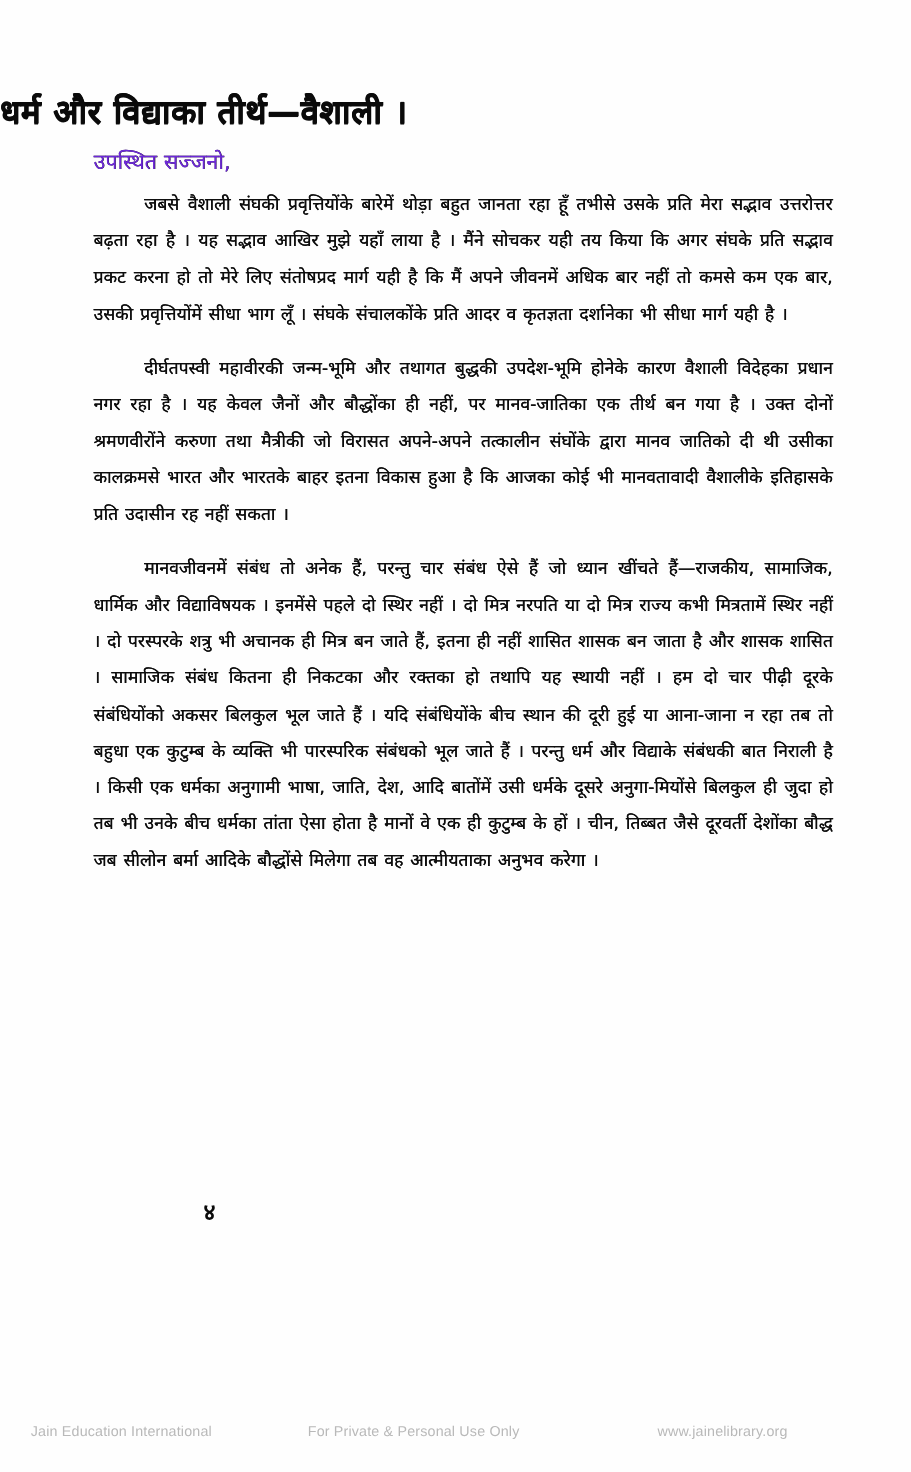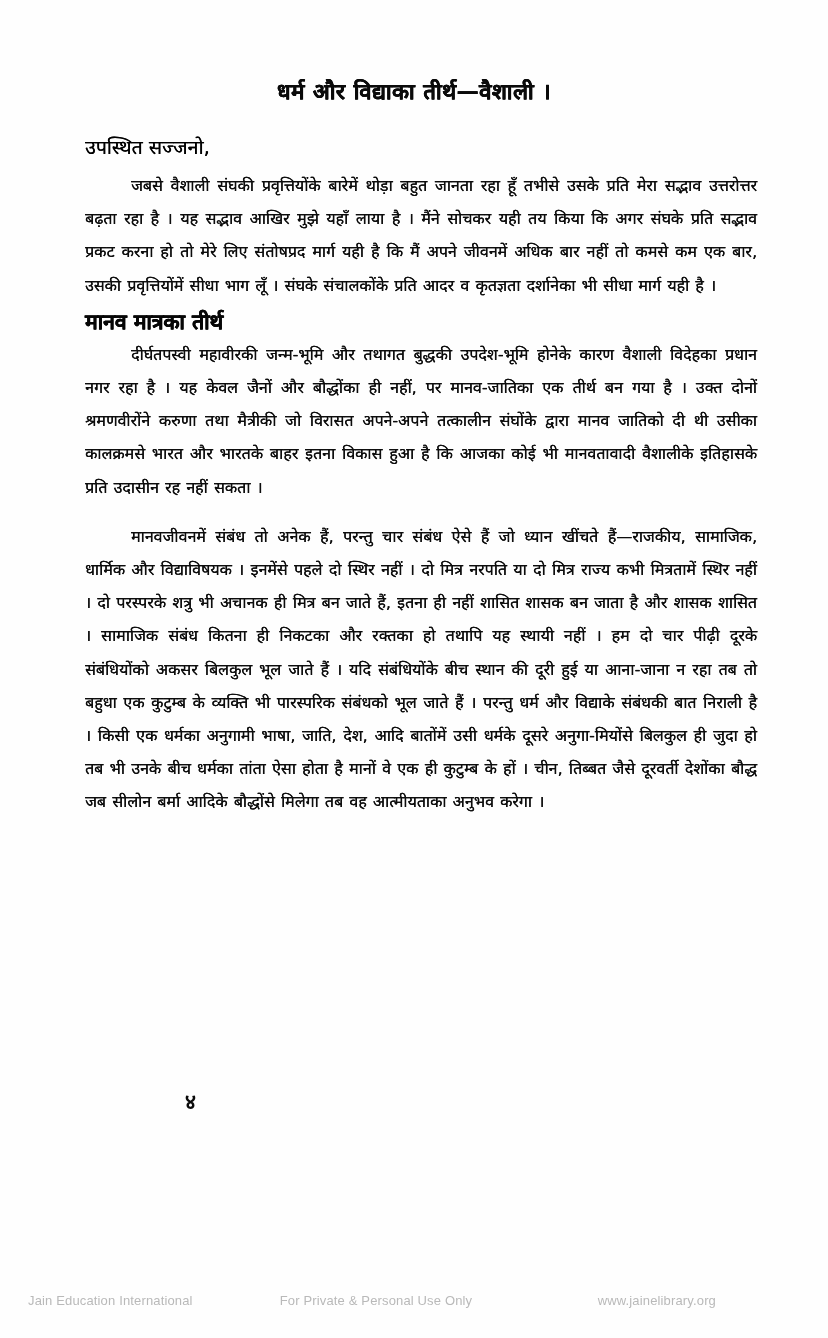--- a/index.html
+++ b/index.html
@@ -23,41 +23,41 @@
     inset: 0;
     background: #fefefe;
   }
 
   
   .doc-title {
     position: absolute;
     top: 60px;
     left: 0;
     width: 828px;
-    text-align: center;
+    text-align: left;
     font-family: "DejaVu Sans", sans-serif;
     font-weight: 700;
-    font-size: 22px;
+    font-size: 30px;
     letter-spacing: 0.5px;
     color: #0a0a0a;
     text-shadow: 0.4px 0 0 #0a0a0a, 0 0.3px 0 #121212;
   }
 
   
   .text-column {
     position: absolute;
     top: 131px;
     left: 85px;
     width: 672px;
   }
 
   .salutation {
     font-size: 19.5px;
     line-height: 33px;
-    color: #000000;
+    color: #6d28d9;
     margin: 0 0 5px 0;
     text-shadow: 0.25px 0 0 #0d0d0d;
   }
 
   .para {
     font-size: 16px;
     line-height: 33.2px;
     color: #0d0d0d;
     margin: 0;
     text-align: justify;
@@ -113,21 +113,20 @@
 <div class="page-sheet">
 
   <h1 class="doc-title">धर्म और विद्याका तीर्थ—वैशाली ।</h1>
 
   <div class="text-column">
 
     <p class="salutation">उपस्थित सज्जनो,</p>
 
     <p class="para">जबसे वैशाली संघकी प्रवृत्तियोंके बारेमें थोड़ा  बहुत जानता रहा हूँ तभीसे उसके प्रति मेरा सद्भाव उत्तरोत्तर बढ़ता रहा है । यह सद्भाव आखिर मुझे यहाँ लाया है ।  मैंने सोचकर यही तय किया कि  अगर संघके  प्रति सद्भाव  प्रकट करना हो  तो मेरे लिए संतोषप्रद मार्ग  यही है कि  मैं अपने जीवनमें अधिक बार नहीं तो कमसे कम एक बार,  उसकी प्रवृत्तियोंमें  सीधा भाग लूँ ।  संघके संचालकोंके प्रति आदर व कृतज्ञता दर्शानेका भी सीधा मार्ग यही है ।</p>
 
-    <h2 class="section-heading">मानव मात्रका तीर्थ</h2>
 
     <p class="para">दीर्घतपस्वी  महावीरकी  जन्म-भूमि और  तथागत  बुद्धकी  उपदेश-भूमि होनेके कारण वैशाली  विदेहका प्रधान  नगर रहा है ।  यह केवल  जैनों और बौद्धोंका ही नहीं,  पर  मानव-जातिका  एक तीर्थ  बन गया है ।   उक्त दोनों श्रमणवीरोंने करुणा तथा  मैत्रीकी जो  विरासत अपने-अपने  तत्कालीन संघोंके द्वारा मानव  जातिको दी थी  उसीका कालक्रमसे  भारत और  भारतके बाहर इतना विकास हुआ है कि आजका कोई भी मानवतावादी वैशालीके इतिहासके प्रति उदासीन रह नहीं सकता ।</p>
 
     <p class="para">मानवजीवनमें संबंध तो  अनेक हैं,  परन्तु चार  संबंध ऐसे हैं  जो ध्यान खींचते हैं—राजकीय, सामाजिक,  धार्मिक और विद्याविषयक ।  इनमेंसे पहले दो स्थिर नहीं । दो मित्र नरपति या दो मित्र राज्य कभी मित्रतामें स्थिर नहीं । दो परस्परके शत्रु भी अचानक ही मित्र बन जाते हैं,  इतना ही  नहीं शासित शासक बन जाता है और शासक शासित । सामाजिक संबंध कितना ही निकटका और रक्तका हो तथापि यह स्थायी नहीं ।  हम दो चार पीढ़ी दूरके संबंधियोंको अकसर बिलकुल  भूल जाते हैं ।  यदि संबंधियोंके बीच स्थान की दूरी हुई या आना-जाना न रहा तब तो बहुधा एक कुटुम्ब के व्यक्ति भी पारस्परिक संबंधको भूल जाते हैं । परन्तु धर्म और  विद्याके संबंधकी बात निराली है ।  किसी एक धर्मका अनुगामी भाषा, जाति,  देश, आदि बातोंमें उसी धर्मके दूसरे अनुगा-मियोंसे बिलकुल  ही जुदा हो  तब भी उनके  बीच धर्मका  तांता ऐसा होता है मानों वे एक ही कुटुम्ब के हों । चीन, तिब्बत जैसे दूरवर्ती देशोंका बौद्ध जब सीलोन बर्मा आदिके बौद्धोंसे  मिलेगा तब  वह आत्मीयताका अनुभव करेगा ।</p>
 
   </div>
 
   <div class="folio">४</div>
 
   <div class="footer">

